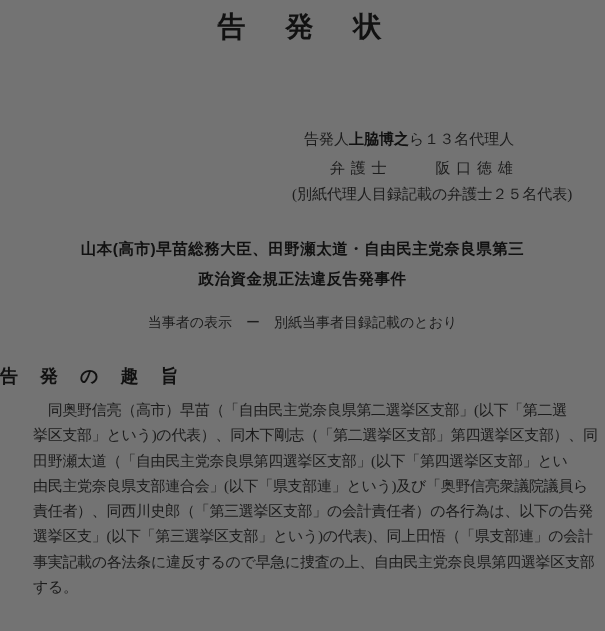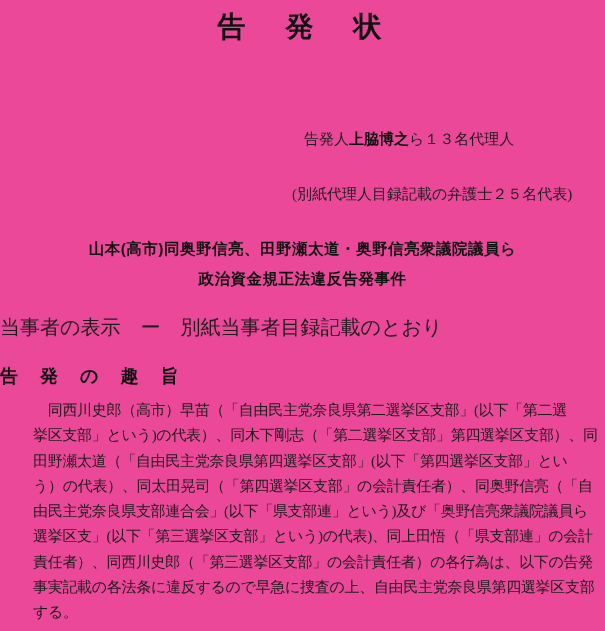--- a/index.html
+++ b/index.html
@@ -4,21 +4,21 @@
 <style>
   html, body {
     margin: 0;
     padding: 0;
     background: #ffffff;
   }
   .page {
     position: relative;
     width: 605px;
     height: 631px;
-    background: #ec4899;
+    background: #737373;
     overflow: hidden;
     color: #1c1c1c;
     font-family: "Liberation Serif", serif;
   }
   .doc-title {
     position: absolute;
     top: 8px;
     left: 0;
     width: 100%;
     margin: 0;
@@ -77,21 +77,22 @@
     font-size: 15.5px;
     line-height: 30px;
     color: #111111;
     letter-spacing: 0.5px;
   }
   .parties-line {
     position: absolute;
     top: 314px;
     left: 0;
     width: 100%;
-    font-size: 20px;
+    text-align: center;
+    font-size: 14px;
   }
   .section-heading {
     position: absolute;
     top: 364px;
     left: 0;
     width: 100%;
     margin: 0;
     text-align: left;
     font-family: "Liberation Sans", sans-serif;
     font-weight: bold;
@@ -118,37 +119,37 @@
 <div class="page">
 
   <h1 class="doc-title">告　発　状</h1>
 
 
 
   <div class="complainant-line">
     <span>告発人</span><b>上脇博之</b><span>ら１３名代理人</span>
   </div>
 
+  <div class="attorney-line">弁 護 士　　　阪 口 徳 雄</div>
 
   <div class="attorney-note">(別紙代理人目録記載の弁護士２５名代表)</div>
 
   <div class="case-title">
-    <div>山本(高市)同奥野信亮、田野瀬太道・奥野信亮衆議院議員ら</div>
+    <div>山本(高市)早苗総務大臣、田野瀬太道・自由民主党奈良県第三</div>
     <div>政治資金規正法違反告発事件</div>
   </div>
 
   <div class="parties-line">当事者の表示　ー　別紙当事者目録記載のとおり</div>
 
   <h2 class="section-heading">告　発　の　趣　旨</h2>
 
   <div class="body-paragraph">
-    <div class="bl">　同西川史郎（高市）早苗（「自由民主党奈良県第二選挙区支部」(以下「第二選</div>
+    <div class="bl">　同奥野信亮（高市）早苗（「自由民主党奈良県第二選挙区支部」(以下「第二選</div>
     <div class="bl">挙区支部」という)の代表）、同木下剛志（「第二選挙区支部」第四選挙区支部）、同</div>
     <div class="bl">田野瀬太道（「自由民主党奈良県第四選挙区支部」(以下「第四選挙区支部」とい</div>
-    <div class="bl">う）の代表）、同太田晃司（「第四選挙区支部」の会計責任者）、同奥野信亮（「自</div>
     <div class="bl">由民主党奈良県支部連合会」(以下「県支部連」という)及び「奥野信亮衆議院議員ら</div>
+    <div class="bl">責任者）、同西川史郎（「第三選挙区支部」の会計責任者）の各行為は、以下の告発</div>
     <div class="bl">選挙区支」(以下「第三選挙区支部」という)の代表)、同上田悟（「県支部連」の会計</div>
-    <div class="bl">責任者）、同西川史郎（「第三選挙区支部」の会計責任者）の各行為は、以下の告発</div>
     <div class="bl">事実記載の各法条に違反するので早急に捜査の上、自由民主党奈良県第四選挙区支部</div>
     <div class="bl">する。</div>
   </div>
 
 </div>
 
 </body></html>

